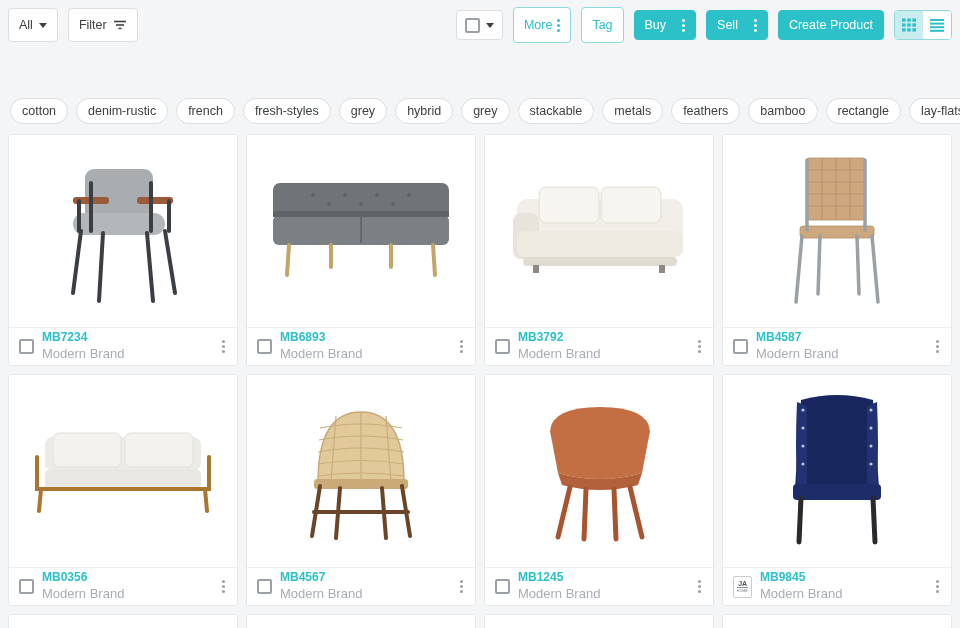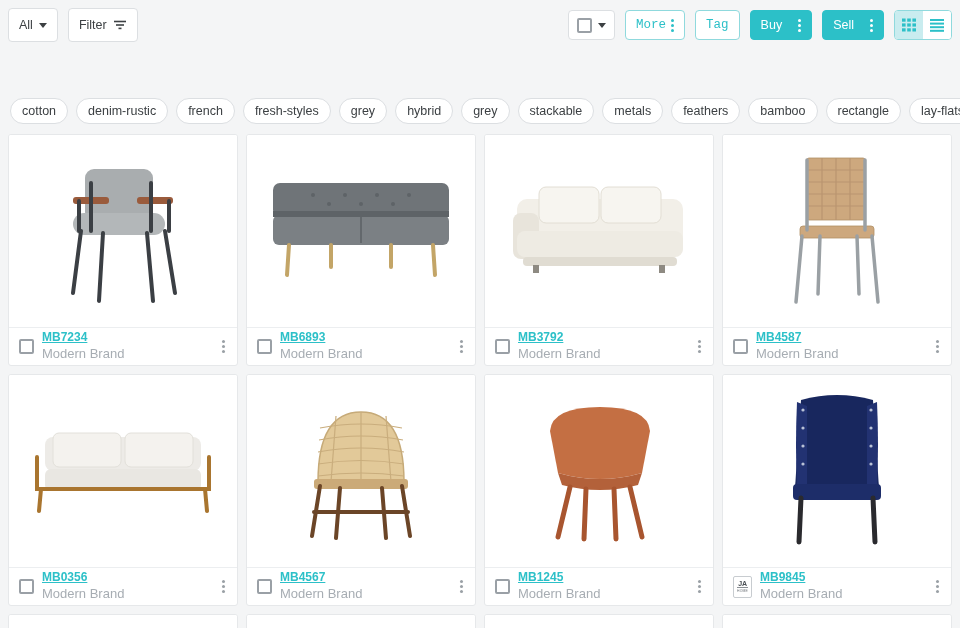--- a/index.html
+++ b/index.html
@@ -65,31 +65,30 @@
     border-radius: 4px;
     display: flex; align-items: center; gap: 16px;
     padding: 0 10px;
     font-size: 12.5px;
     color: #fff;
     cursor: pointer;
     white-space: nowrap;
   }
   
   .btn-teal-out {
-    height: 30px;
+    height: 36px;
     background: #fff;
     border: 1px solid #8fd9dd;
     border-radius: 4px;
     display: flex; align-items: center; gap: 5px;
     padding: 0 10px;
     font-size: 12.5px;
     color: #2cc0c8;
     cursor: pointer;
     white-space: nowrap;
-    font-family: Liberation Mono, monospace;
   }
 
   .kebab { display: flex; flex-direction: column; gap: 2px; }
   .kebab i { width: 3px; height: 3px; border-radius: 50%; display: block; }
   .kebab.white i { background: #fff; }
   .kebab.teal i { background: #2cc0c8; }
   .kebab.grey i { background: #9aa0a6; }
 
   .chk-box {
     width: 15px; height: 15px;
@@ -193,21 +192,20 @@
     font-size: 7px; font-weight: bold; color: #4a4f54;
     letter-spacing: -0.3px;
     border-bottom: 1px solid #8b9095;
     padding: 0 1px 0.5px 1px;
   }
   .brand-logo .bl-sub { font-size: 3.4px; color: #6b7076; margin-top: 1.5px; letter-spacing: 0.2px; }
   .foot-txt { flex: 1; min-width: 0; }
   .sku {
     font-size: 12px; font-weight: bold;
     color: #2cc0c8;
-    text-decoration: underline;
     cursor: pointer;
     display: block;
     line-height: 1.15;
     white-space: nowrap; overflow: hidden; text-overflow: ellipsis;
   }
   .brandname {
     font-size: 13px; color: #a7adb3;
     line-height: 1.25; margin-top: 1px;
     white-space: nowrap; overflow: hidden; text-overflow: ellipsis;
   }
@@ -267,20 +265,23 @@
 
     <div class="btn-teal">
       <span>Sell</span>
       <span class="kebab white">
           <i></i>
           <i></i>
           <i></i>
         </span>
     </div>
 
+    <div class="btn-teal">
+      <span>Create Product</span>
+    </div>
 
     <div class="view-group">
       <button class="view-btn active">
         <svg width="16" height="16" viewBox="0 0 16 16">
           <g fill="#2cc0c8">
             <rect x="1" y="1.5" width="3.6" height="3.2"></rect>
               <rect x="6.2" y="1.5" width="3.6" height="3.2"></rect>
               <rect x="11.4" y="1.5" width="3.6" height="3.2"></rect>
             <rect x="1" y="6.4" width="3.6" height="3.2"></rect>
               <rect x="6.2" y="6.4" width="3.6" height="3.2"></rect>

